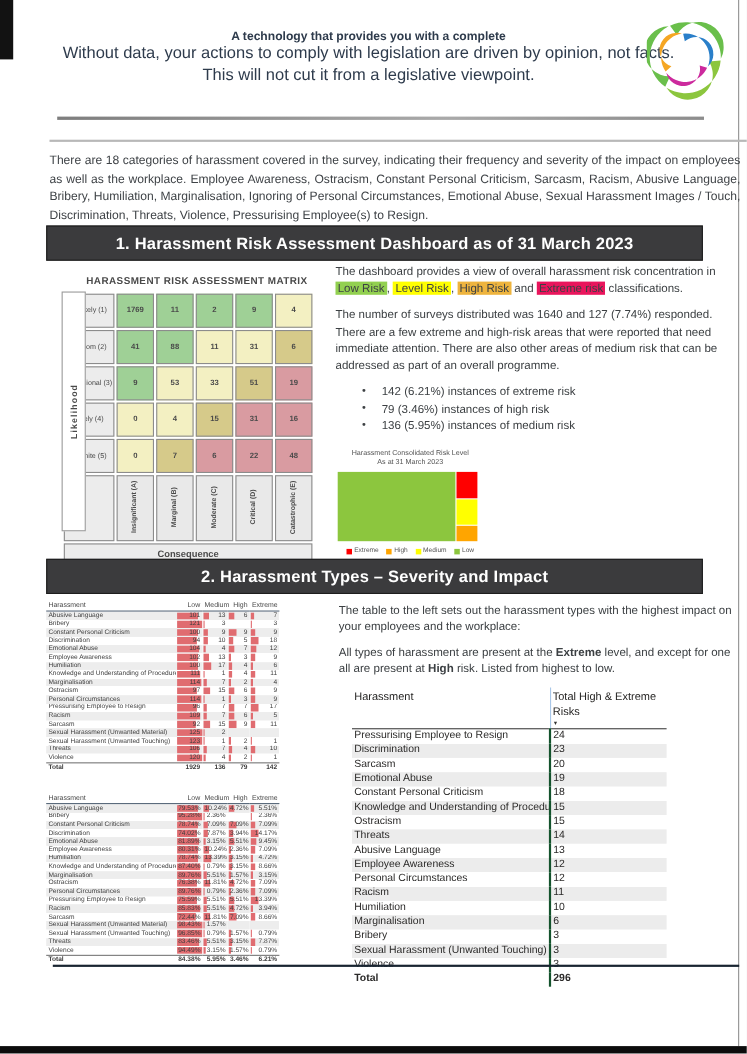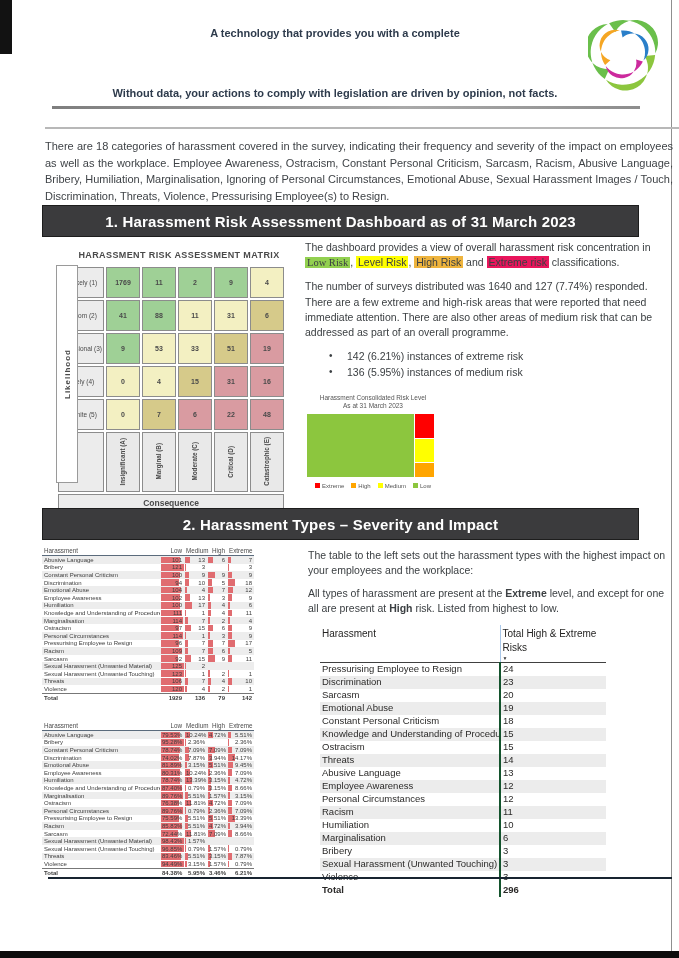--- a/index.html
+++ b/index.html
@@ -6,21 +6,21 @@
   .page{position:relative;width:679px;height:958px;background:#fff;margin:0 auto;overflow:hidden;color:#3c4043;}
   .corner-mark{position:absolute;left:0;top:0;width:12px;height:54px;background:#121212;}
   .right-edge{position:absolute;left:671px;top:0;width:1px;height:951px;background:#8f8f8f;}
   .bottom-strip{position:absolute;left:0;top:951px;width:679px;height:7px;background:#0c0c0c;}
   .bottom-rule{position:absolute;left:48px;top:877px;width:624px;height:2px;background:#182430;}
 
   
   .hdr{position:absolute;left:55px;top:27px;width:560px;text-align:center;color:#2e3b4c;}
   .hdr .tagline{font-size:11px;font-weight:bold;}
   .hdr h1{margin:3px 0 4px 0;font-size:27px;font-weight:bold;color:#3d3d3f;text-shadow:0.6px 0.6px 0.8px rgba(0,0,0,0.35);letter-spacing:0.2px;}
-  .hdr .sub{font-size:11px;font-weight:bold;line-height:1.35;margin-top:47px;}
+  .hdr .sub{font-size:15px;font-weight:normal;line-height:1.35;}
   .logo{position:absolute;left:588px;top:10px;}
   .rule1{position:absolute;left:52px;top:106px;width:588px;height:3px;background:linear-gradient(90deg,#7e7e7e,#a9a9a9 60%,#8d8d8d);}
   .rule2{position:absolute;left:45px;top:127px;width:634px;height:2px;background:#b8b8b8;}
 
   .intro{position:absolute;left:45px;top:138px;width:628px;font-size:11px;line-height:1.5;text-align:justify;color:#3f4347;margin:0;}
 
   .section-bar{position:absolute;left:42px;width:595px;height:30px;background:#3b3b3d;border:1px solid #1d1d1d;color:#fff;display:flex;align-items:center;justify-content:center;font-size:15px;font-weight:bold;letter-spacing:0.2px;}
   .bar1{top:205px;}
   .bar2{top:508px;}
 
@@ -40,21 +40,21 @@
   table.matrix .lv-ext{background:#d99ba1;}
   table.matrix th.corner{background:#ececec;}
   table.matrix th.clabel{height:58px;background:#e9e9e9;}
   table.matrix th.clabel span{writing-mode:vertical-rl;transform:rotate(180deg);font-size:6.3px;font-weight:bold;max-height:56px;line-height:1.15;}
   table.matrix td.consequence{background:#ececec;height:16px;font-size:8.5px;font-weight:bold;}
 
   
   .panel1{position:absolute;left:305px;top:240px;width:366px;font-size:10.5px;line-height:1.45;color:#3c4043;}
   .panel1 p{margin:0 0 9px 0;}
   .hl{padding:0 2px;}
-  .hl-low{background:#92d050;font-family:Liberation Serif, serif;}
+  .hl-low{background:#92d050;}
   .hl-med{background:#ffff00;}
   .hl-high{background:#eeb43e;}
   .hl-ext{background:#e9155c;}
   ul.bullets{margin:2px 0 0 0;padding:0 0 0 42px;list-style:none;}
   ul.bullets li{font-size:10.5px;line-height:1.45;position:relative;}
   ul.bullets li::before{content:"•";position:absolute;left:-18px;font-size:10px;}
 
   .treemap-block{margin-top:14px;width:132px;margin-left:2px;}
   .tm-title{text-align:center;font-size:6.5px;color:#555;line-height:1.3;margin-bottom:3px;}
   .tm-chart{display:flex;width:127px;height:63px;gap:1px;}
@@ -96,20 +96,21 @@
 </head>
 <body>
 
 <div class="page">
   <div class="corner-mark"></div>
   <div class="right-edge"></div>
 
   <div class="hdr">
     <div class="tagline">A technology that provides you with a complete</div>
     <div class="sub">Without data, your actions to comply with legislation are driven by opinion, not facts.</div>
+    <div class="sub">This will not cut it from a legislative viewpoint.</div>
   </div>
 
   <svg class="logo" width="70" height="82" viewBox="0 0 100 100">
     <g transform="translate(50,52)">
       <path d="M 2,-46 A 46 46 0 0 1 40,23 A 31 31 0 0 0 4,-31 Z" fill="#6abf4b" transform="rotate(-28)"></path>
       <path d="M 2,-46 A 46 46 0 0 1 40,23 A 31 31 0 0 0 4,-31 Z" fill="#8cc63e" transform="rotate(92)"></path>
       <path d="M 2,-46 A 46 46 0 0 1 40,23 A 31 31 0 0 0 4,-31 Z" fill="#6abf4b" transform="rotate(212)"></path>
       <path d="M 2,-40 A 40 40 0 0 1 35,20 A 27 27 0 0 0 3,-27 Z" fill="#2a7fc9" transform="rotate(-8) scale(0.78)"></path>
       <path d="M 2,-40 A 40 40 0 0 1 35,20 A 27 27 0 0 0 3,-27 Z" fill="#cc2a9d" transform="rotate(112) scale(0.78)"></path>
       <path d="M 2,-40 A 40 40 0 0 1 35,20 A 27 27 0 0 0 3,-27 Z" fill="#f5a623" transform="rotate(232) scale(0.78)"></path>
@@ -187,20 +188,21 @@
           </tbody>
       </table>
     </div>
   </div>
 
   <div class="panel1">
     <p><span>The dashboard provides a view of overall harassment risk concentration in </span><span class="hl hl-low">Low Risk</span><span>, </span><span class="hl hl-med">Level Risk</span><span>, </span><span class="hl hl-high">High Risk</span><span> and </span><span class="hl hl-ext">Extreme risk</span><span> classifications.</span></p>
     <p>The number of surveys distributed was 1640 and 127 (7.74%) responded. There are a few extreme and high-risk areas that were reported that need immediate attention. There are also other areas of medium risk that can be addressed as part of an overall programme.</p>
     <ul class="bullets">
         <li>142 (6.21%) instances of extreme risk</li>
+        <li>79 (3.46%) instances of high risk</li>
         <li>136 (5.95%) instances of medium risk</li>
       </ul>
 
     <div class="treemap-block">
       <div class="tm-title">
         <span>Harassment Consolidated Risk Level</span><br>
         <span>As at 31 March 2023</span>
       </div>
       <div class="tm-chart">
         <div class="tm-green" style="width: 84.3832%; background: rgb(140, 198, 62);"></div>

